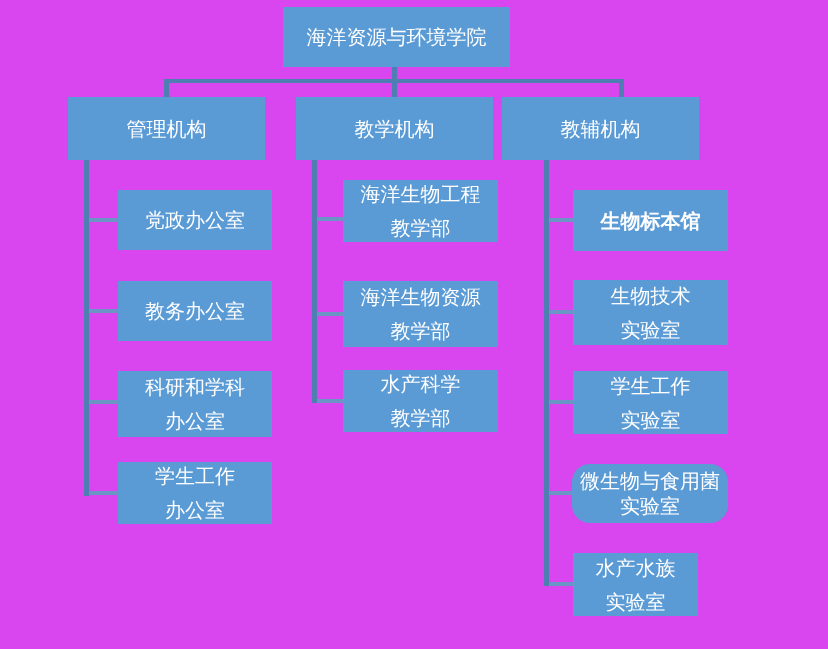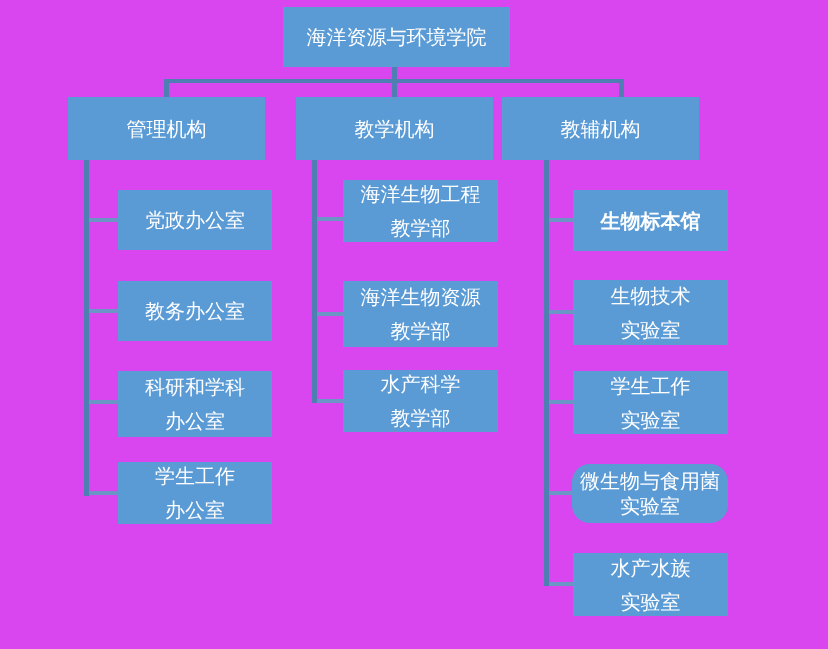--- a/index.html
+++ b/index.html
@@ -107,18 +107,18 @@
     <span class="l">实验室</span>
   </div>
   <div class="node" style="left:573px; top:371px; width:155px; height:63px;">
     <span class="l">学生工作</span>
     <span class="l">实验室</span>
   </div>
   <div class="node tight" style="left:572px; top:464px; width:156px; height:59px;border-radius:18px;">
     <span class="l">微生物与食用菌</span>
     <span class="l">实验室</span>
   </div>
-  <div class="node" style="left:573px; top:553px; width:155px; height:63px;font-family:Liberation Serif, serif;">
+  <div class="node" style="left:573px; top:553px; width:125px; height:63px;font-family:Liberation Serif, serif;">
     <span class="l">水产水族</span>
     <span class="l">实验室</span>
   </div>
 
 </div>
 
 </body></html>

